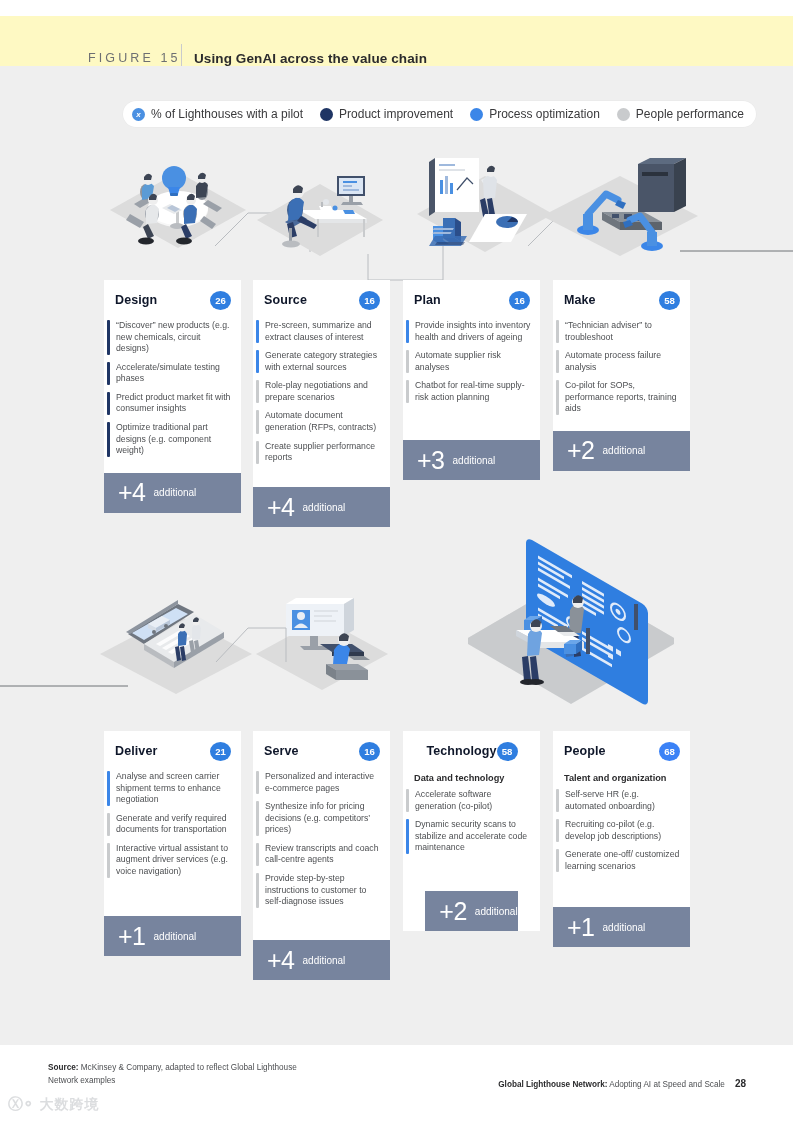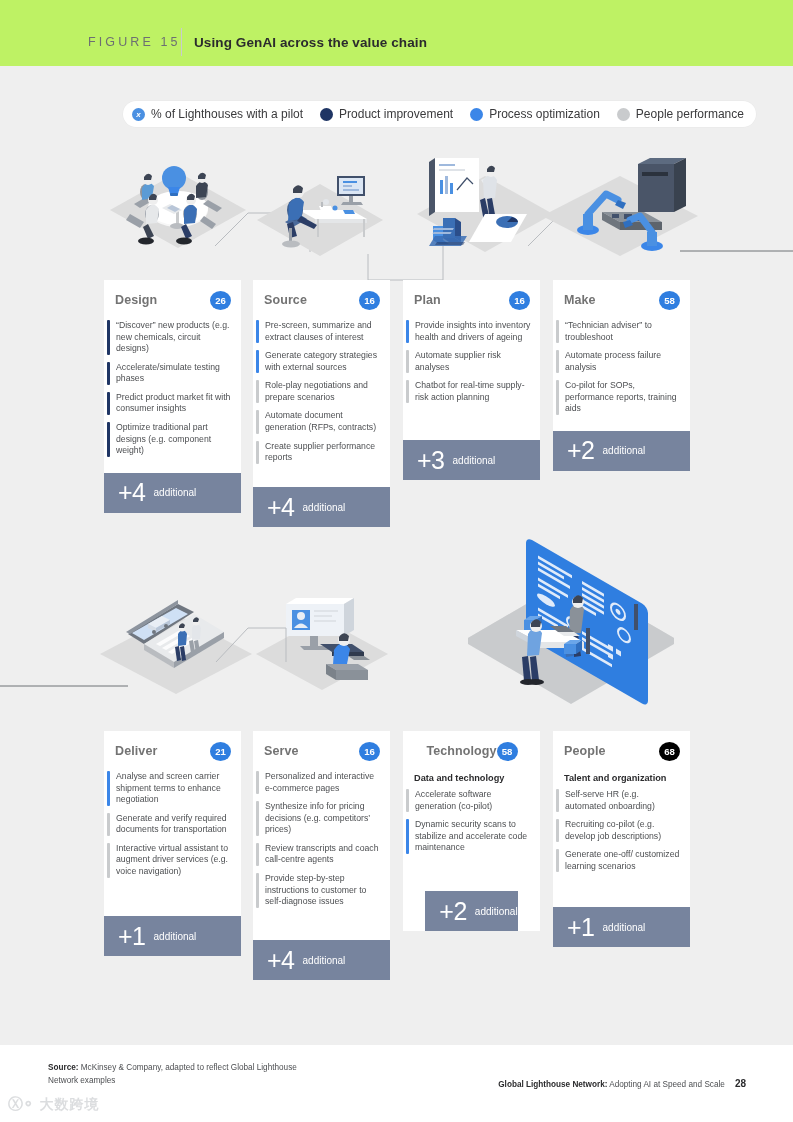--- a/index.html
+++ b/index.html
@@ -5,21 +5,21 @@
   * { box-sizing: border-box; margin: 0; padding: 0; }
   html, body {
     width: 793px; height: 1122px;
     background: #ffffff;
     font-family: "Liberation Sans", sans-serif;
     -webkit-font-smoothing: antialiased;
   }
   .page { position: relative; width: 793px; height: 1122px; overflow: hidden; background:#ffffff; }
 
   
-  .header { position:absolute; left:0; top:0; width:793px; height:66px; background:#bef264; }
+  .header { position:absolute; left:0; top:16px; width:793px; height:66px; background:#fef9c3; }
   .fig-label {
     position:absolute; left:88px; top:35px;
     font-size:12.5px; letter-spacing:3.1px; color:#6d6f72; font-weight:400;
   }
   .fig-rule { position:absolute; left:181px; top:28px; width:1px; height:28px; background:#c9cbcd; }
   .fig-title { position:absolute; left:194px; top:35px; font-size:13.5px; font-weight:700; color:#2b2b2d; letter-spacing:.1px; }
 
   
   .canvas { position:absolute; left:0; top:66px; width:793px; height:979px; background:#efefef; }
 
@@ -43,21 +43,21 @@
 
   
   .card {
     position:absolute; width:137px; background:#ffffff;
     display:flex; flex-direction:column;
   }
   .card-head {
     height:40px; display:flex; align-items:center; justify-content:space-between;
     padding:0 10px 0 11px;
   }
-  .card-title { font-size:12.5px; font-weight:700; color:#737373; letter-spacing:.1px; }
+  .card-title { font-size:12.5px; font-weight:700; color:#0f172a; letter-spacing:.1px; }
   .card-badge {
     width:21px; height:19px; border-radius:50%; background:#2f7ee0;
     color:#ffffff; font-size:9.6px; font-weight:700;
     display:flex; align-items:center; justify-content:center;
   }
   .card-body { padding:0 8px 9px 0; display:flex; flex-direction:column; }
   .sub-head { font-size:9.2px; font-weight:700; color:#2b2b2d; padding:2px 0 6px 11px; }
   .bullet { display:flex; align-items:stretch; margin-bottom:7px; }
   .bullet-bar { width:2.5px; flex:0 0 auto; margin-right:6.5px; margin-left:3px; border-radius:1px; }
   .bullet-text { font-size:8.7px; line-height:1.33; color:#4d4f52; }
@@ -573,21 +573,21 @@
             </div>
           </div>
           <div class="card-foot" style="background: rgb(119, 132, 158);">
             <span class="foot-num">+2</span>
             <span class="foot-word">additional</span>
           </div>
         </div>
         <div class="card" style="left: 553px; top: 665px;">
           <div class="card-head">
             <div class="card-title">People</div>
-            <div class="card-badge" style="background: #000000;">68</div>
+            <div class="card-badge" style="background: #3b82f6;">68</div>
           </div>
           <div class="card-body" style="min-height: 136px;">
             <div class="sub-head">Talent and organization</div>
             <div class="bullet">
               <span class="bullet-bar" style="background: rgb(201, 203, 205);"></span>
               <span class="bullet-text">Self-serve HR (e.g. automated onboarding)</span>
             </div>
             <div class="bullet">
               <span class="bullet-bar" style="background: rgb(201, 203, 205);"></span>
               <span class="bullet-text">Recruiting co-pilot (e.g. develop job descriptions)</span>

